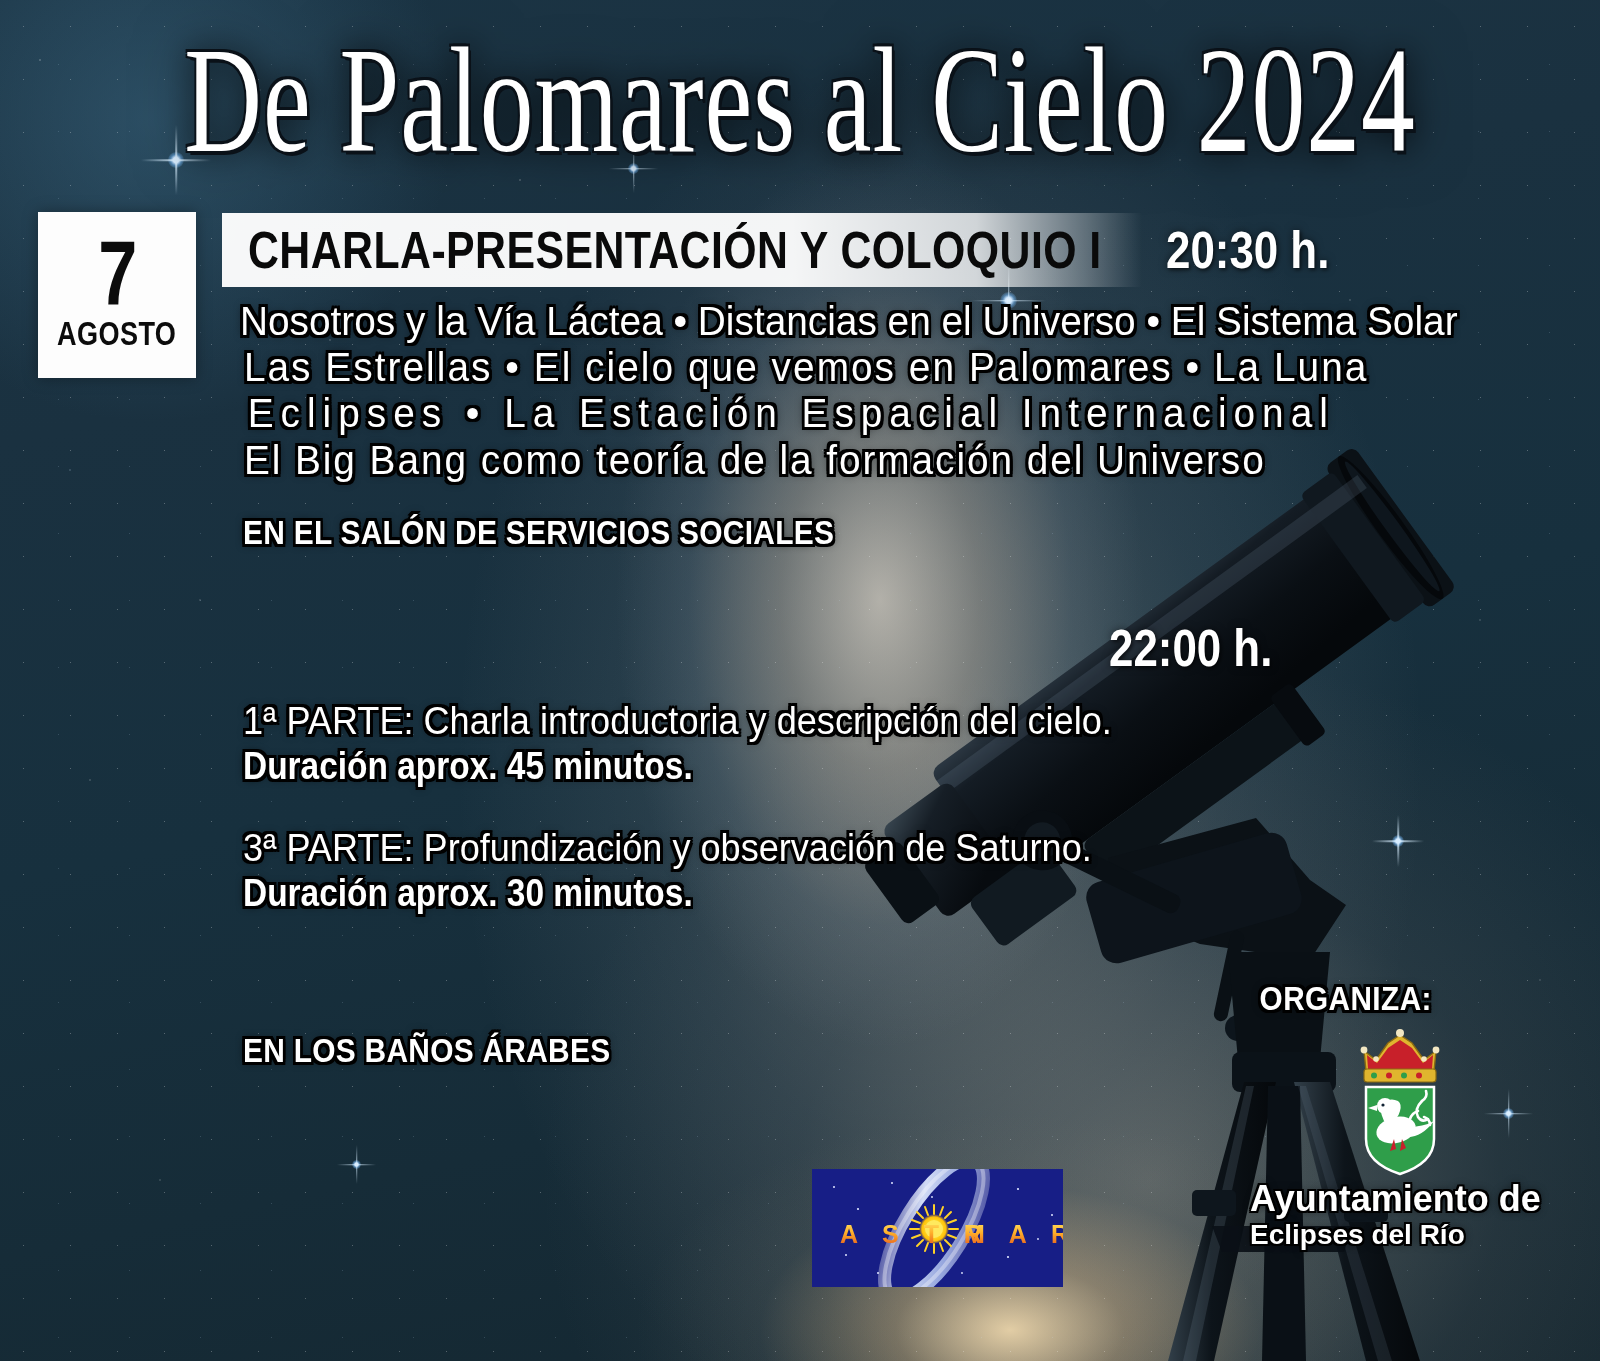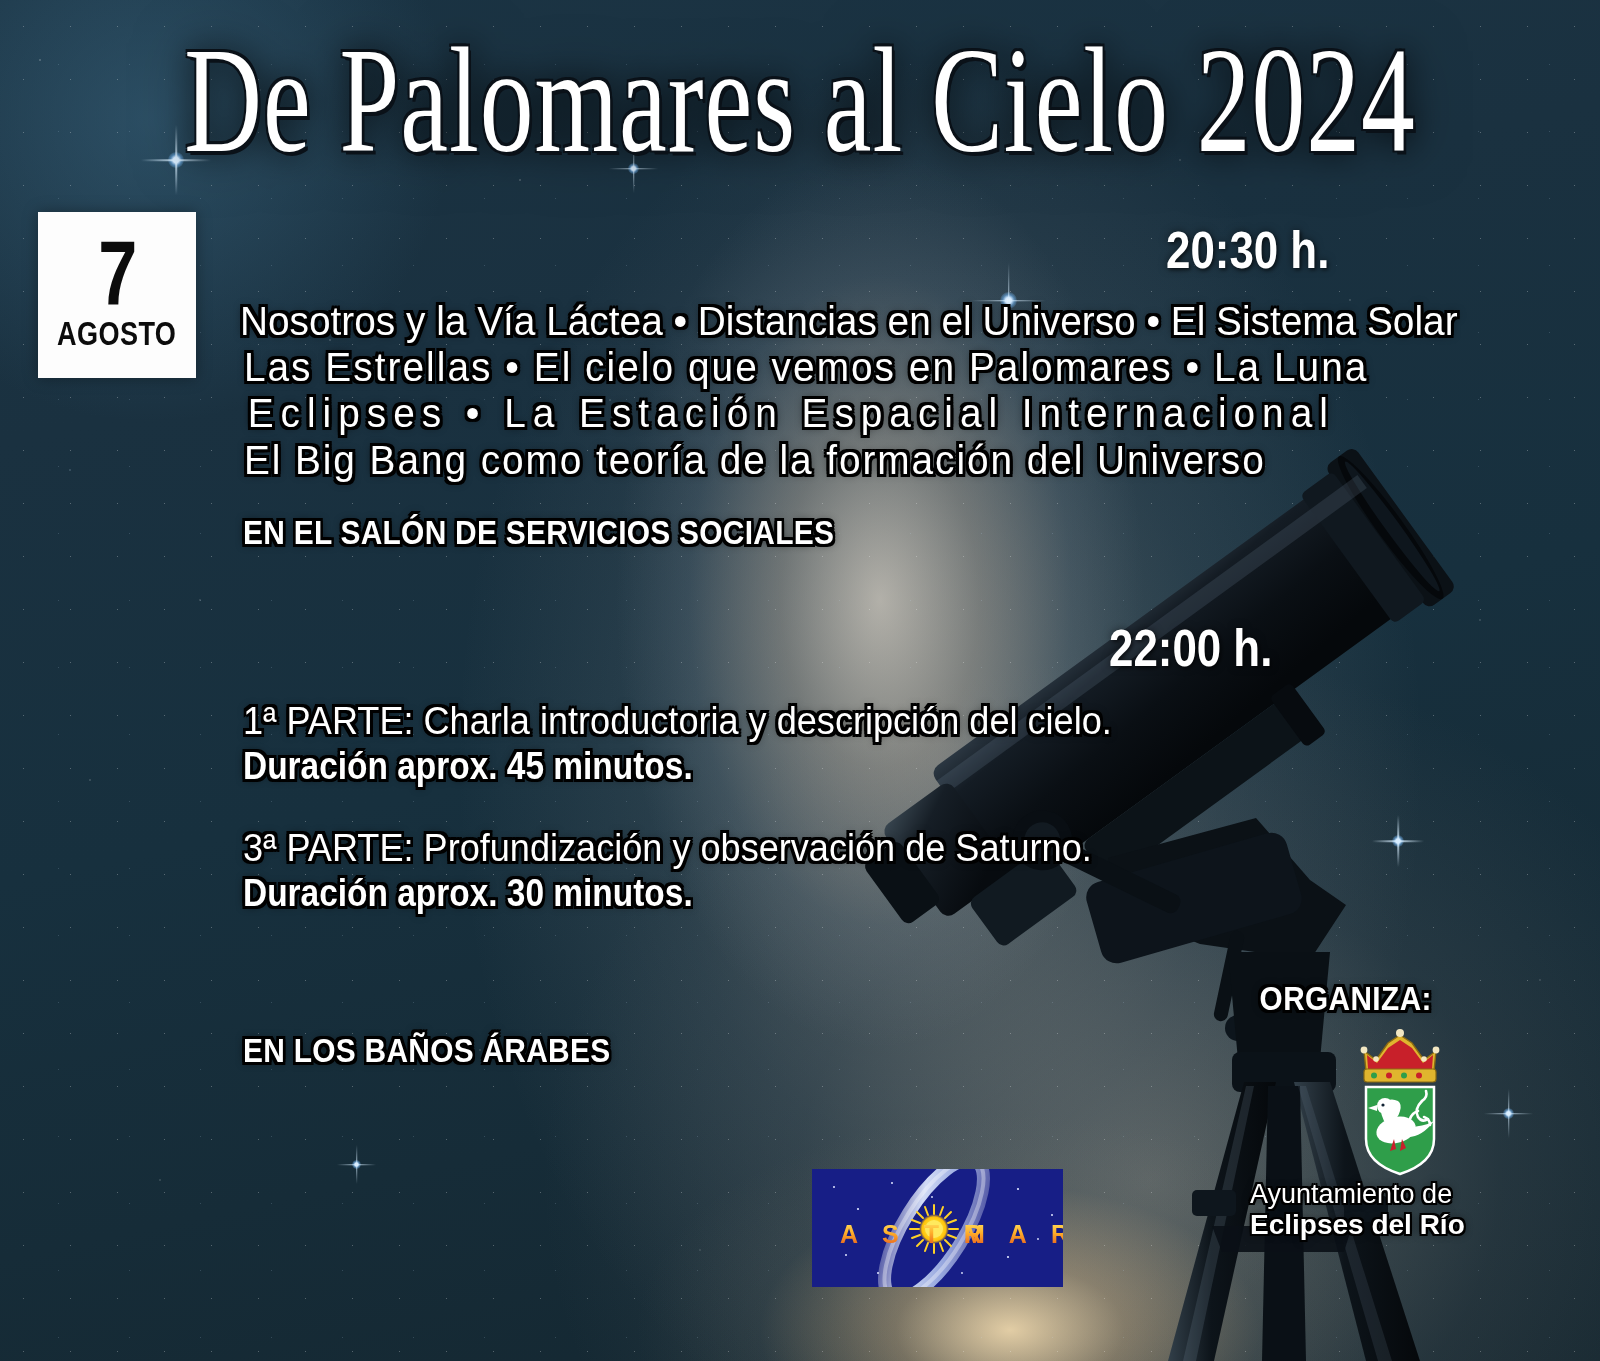--- a/index.html
+++ b/index.html
@@ -159,21 +159,21 @@
   
   .organiza{
     position:absolute;left:1250px;top:982px;width:300px;
   }
   .organiza .olabel{
     font-weight:700;font-size:33px;line-height:1;letter-spacing:.5px;
     transform:scaleX(.9);display:inline-block;
   }
   .crest{width:112px;height:150px;margin:12px auto 2px;display:block;}
   .organiza .oa{
-    font-size:27px;line-height:1.12;font-weight:400;
+    font-size:36px;line-height:1.12;font-weight:700;
     text-shadow:2px 0 0 #000,-2px 0 0 #000,0 2px 0 #000,0 -2px 0 #000,2px 2px 0 #000,-2px 2px 0 #000,2px -2px 0 #000,-2px -2px 0 #000,0 0 8px rgba(0,0,0,.8);
     color:#fff;
   }
   .organiza .ob{
     font-size:28px;line-height:1.12;font-weight:700;
     text-shadow:2px 0 0 #000,-2px 0 0 #000,0 2px 0 #000,0 -2px 0 #000,2px 2px 0 #000,-2px 2px 0 #000,2px -2px 0 #000,-2px -2px 0 #000,0 0 8px rgba(0,0,0,.8);
     color:#fff;
   }
 
   
@@ -276,20 +276,23 @@
     <rect x="1344" y="1196" width="44" height="26" rx="5" fill="#0e161d"></rect>
   </svg>
 
   <div class="title">De Palomares al Cielo 2024</div>
 
   <div class="datebox">
     <div class="dnum">7</div>
     <div class="dmon">AGOSTO</div>
   </div>
 
+  <div class="band" style="top:213px;width:920px;">
+    <div class="btxt">CHARLA-PRESENTACIÓN Y COLOQUIO I</div>
+  </div>
   <div class="band-time" style="top:213px;left:1166px;">20:30 h.</div>
 
   <div class="topics">
     <div class="tline tl0 out">Nosotros y la Vía Láctea • Distancias en el Universo • El Sistema Solar</div>
     <div class="tline tl1 out">Las Estrellas • El cielo que vemos en Palomares • La Luna</div>
     <div class="tline tl2 out">Eclipses • La Estación Espacial Internacional</div>
     <div class="tline tl3 out">El Big Bang como teoría de la formación del Universo</div>
   </div>
 
   <div class="venue out" style="left:243px;top:515px;">EN EL SALÓN DE SERVICIOS SOCIALES</div>

